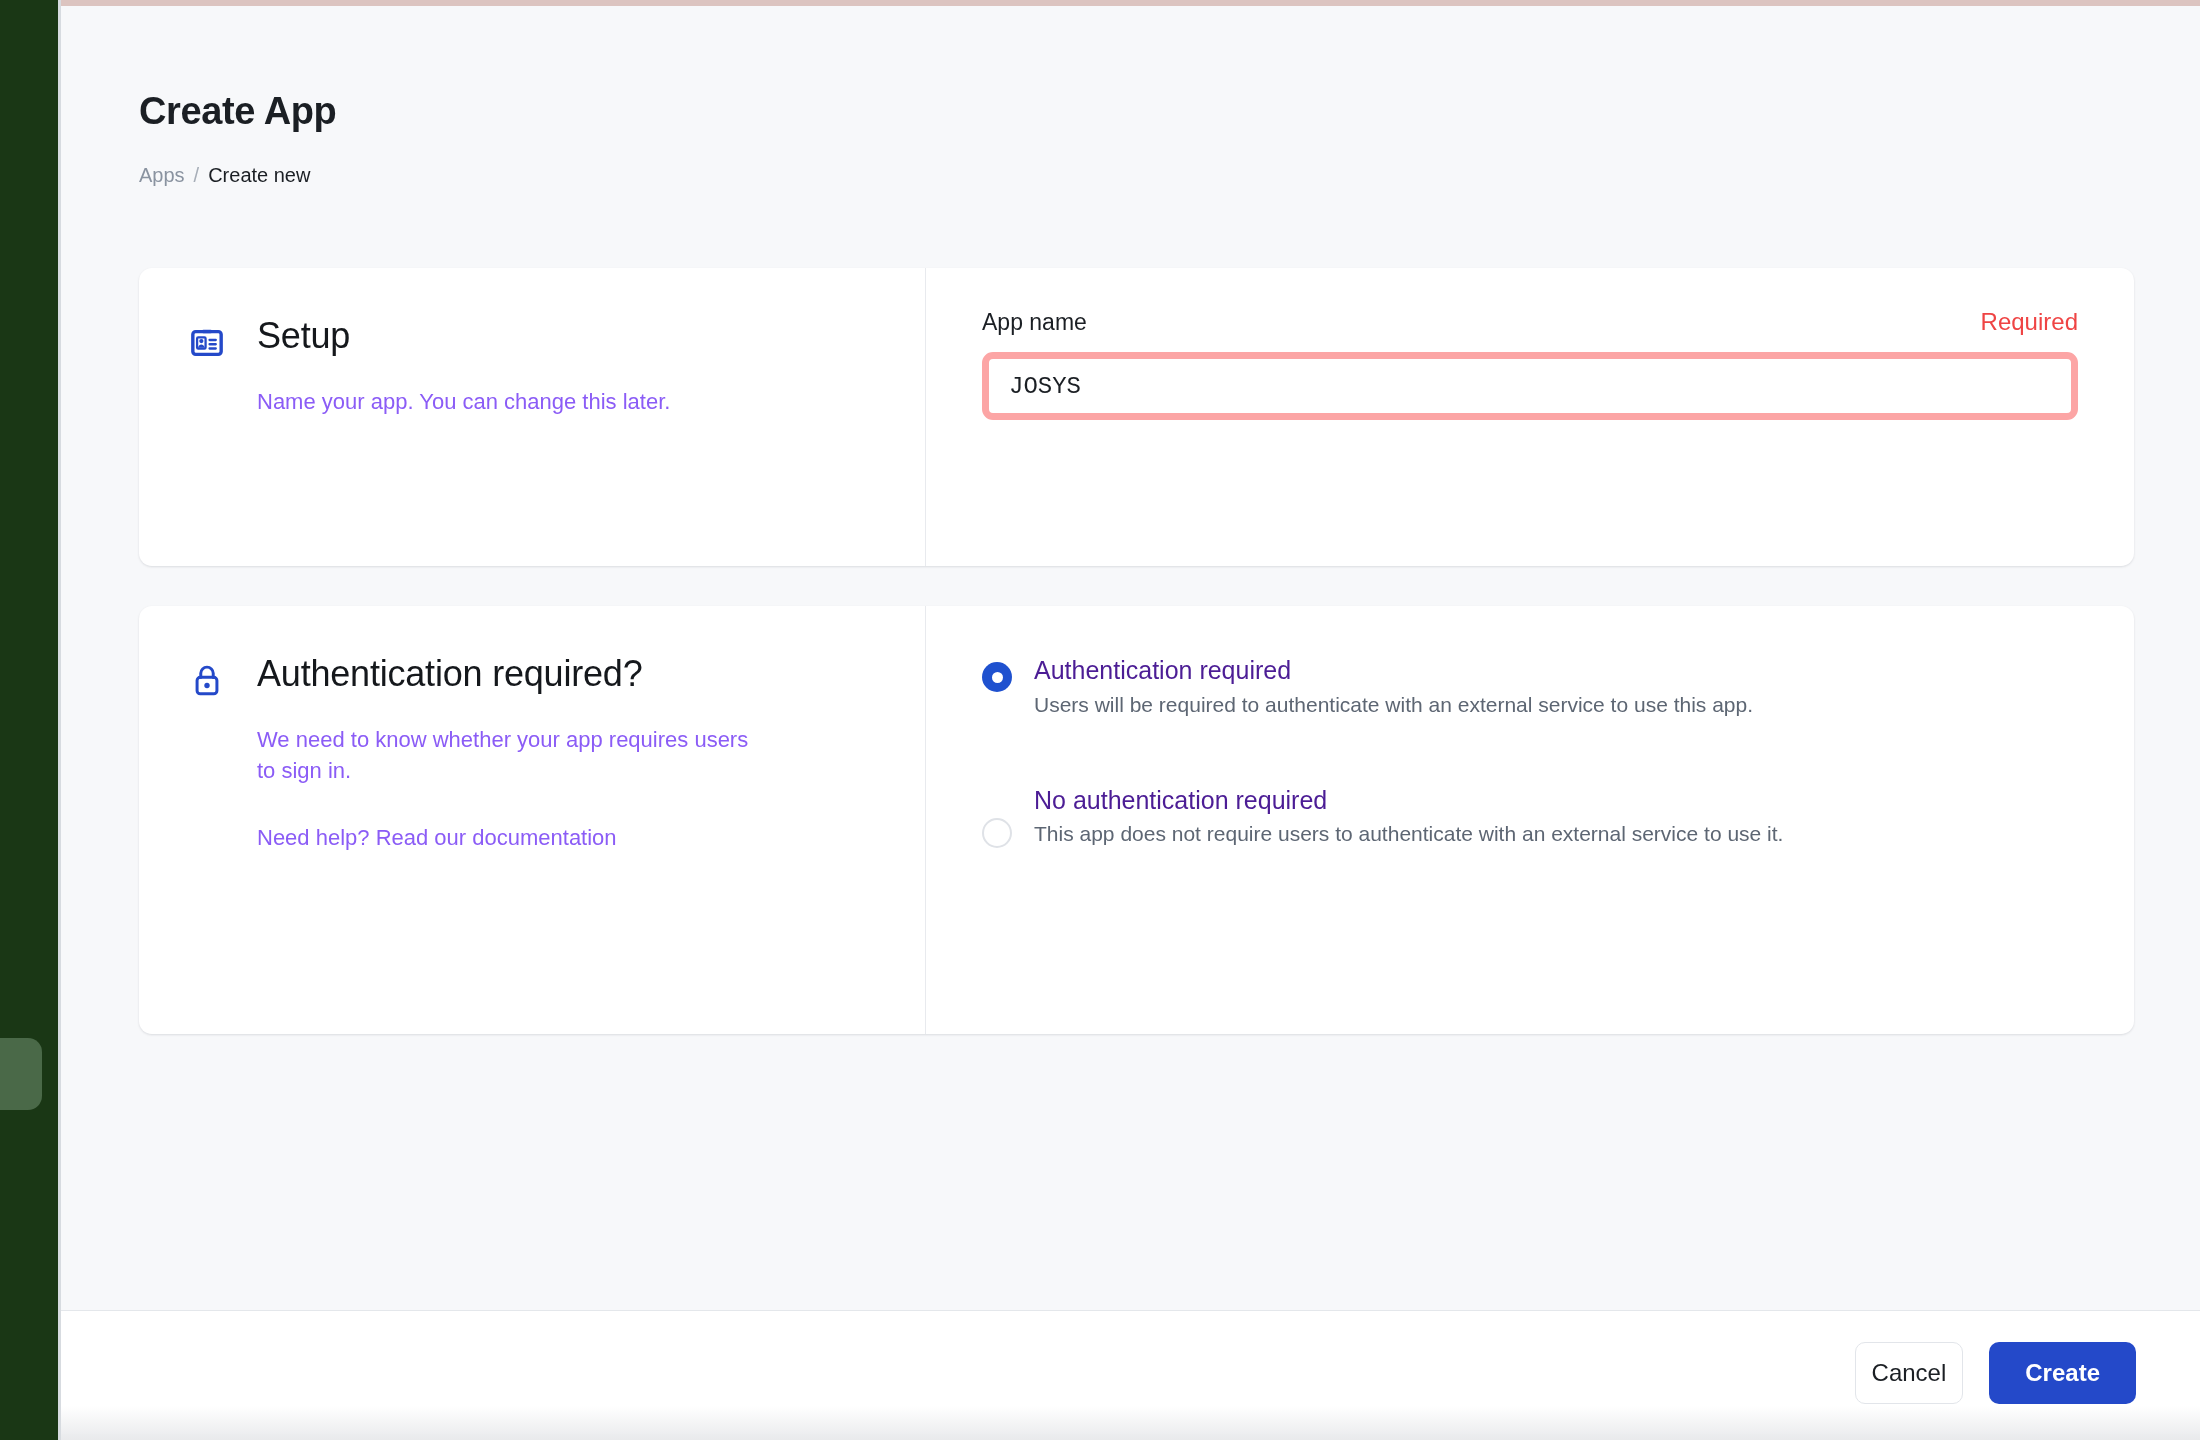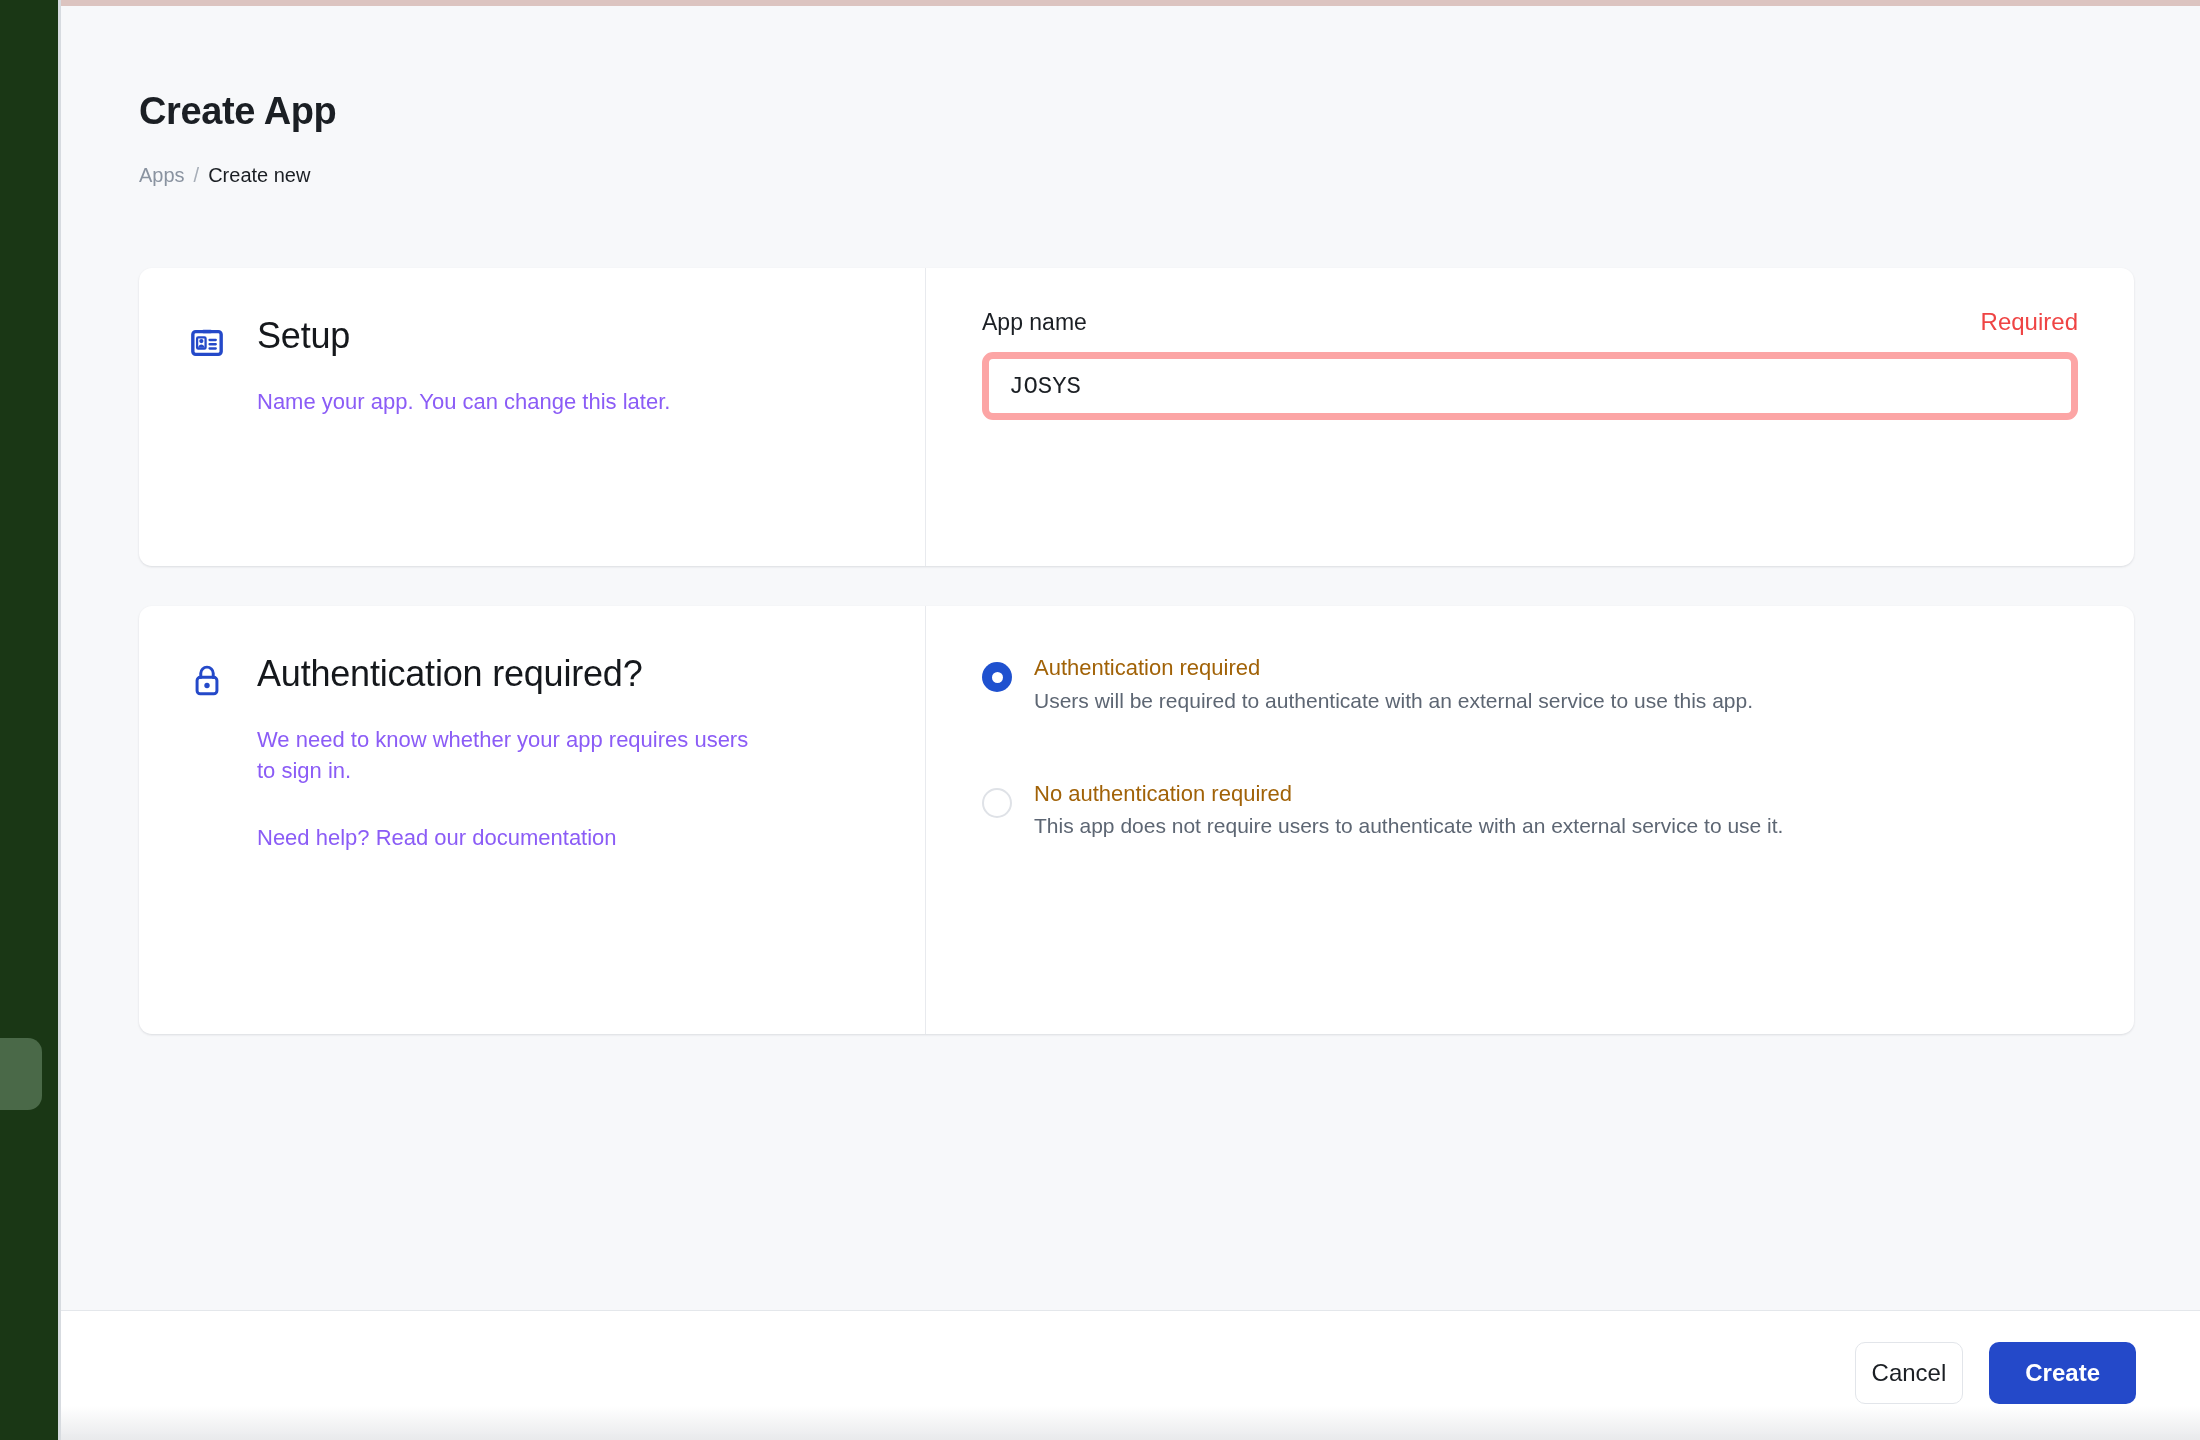--- a/index.html
+++ b/index.html
@@ -194,21 +194,21 @@
 
   
   .radio-group { margin-top: 6px; }
   .radio-option {
     display: flex;
     align-items: flex-start;
     gap: 22px;
     cursor: pointer;
     margin-bottom: 64px;
   }
-  .radio-option:last-child { margin-bottom: 15px; }
+  .radio-option:last-child { margin-bottom: 15px; align-items: flex-end; }
   .radio-mark {
     flex: 0 0 30px;
     width: 30px;
     height: 30px;
     border-radius: 50%;
     margin-top: 10px;
     position: relative;
   }
   .radio-mark.off {
     border: 2px solid #dfe2e7;
@@ -225,22 +225,22 @@
     top: 50%;
     width: 11px;
     height: 11px;
     margin-left: -5.5px;
     margin-top: -5.5px;
     border-radius: 50%;
     background: #ffffff;
   }
   .radio-text { padding-top: 2px; }
   .radio-title {
-    font-size: 22px;
-    color: #a16207;
+    font-size: 25px;
+    color: #4c1d95;
     line-height: 1.3;
   }
   .radio-sub {
     font-size: 21px;
     color: #5d6673;
     margin-top: 4px;
     line-height: 1.3;
   }
 
   

